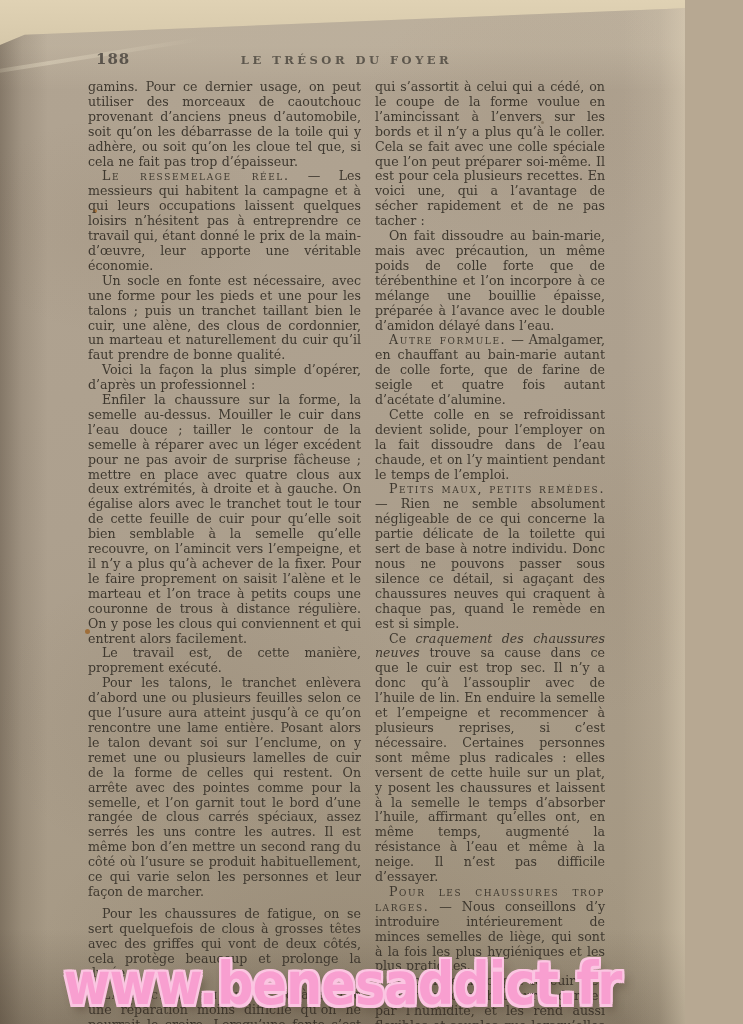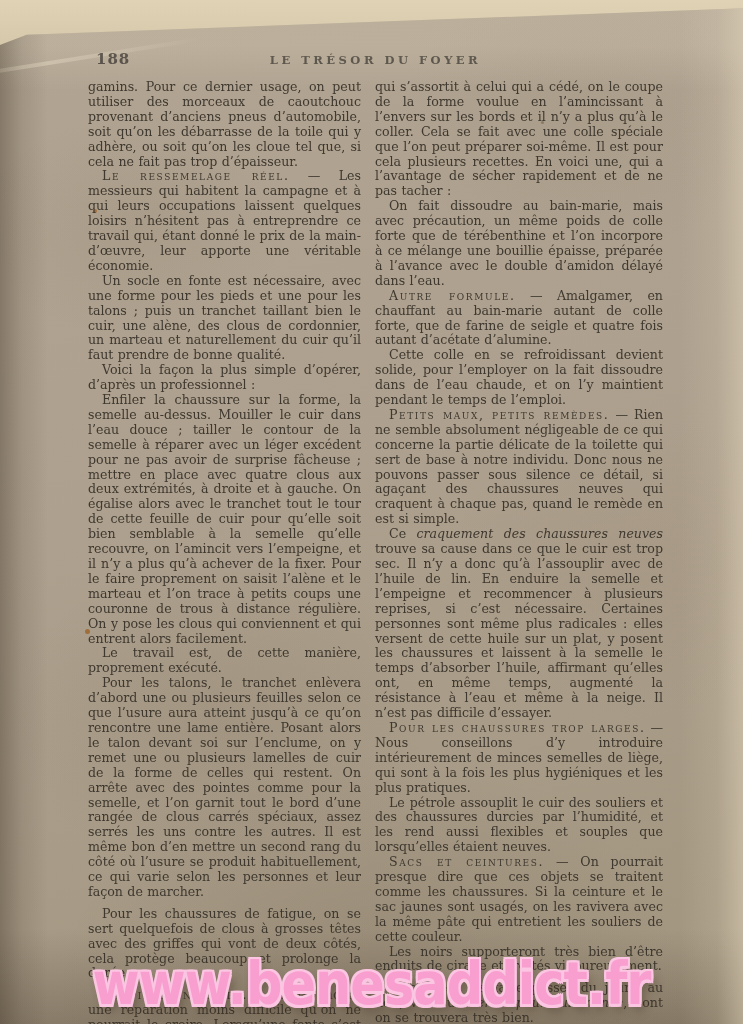--- a/index.html
+++ b/index.html
@@ -1,17 +1,17 @@
 <!DOCTYPE html>
 <html lang="fr"><head>
 <meta charset="utf-8">
 <style>
   html,body{margin:0;padding:0;}
   body{background:#b7a892;font-family:"DejaVu Serif","Liberation Serif",serif;}
-  .canvas{position:relative;width:743px;height:1024px;overflow:hidden;
+  .canvas{position:relative;width:685px;height:1024px;overflow:hidden;
           background:linear-gradient(180deg,#e0d2b4 0,#d6c8aa 45px,#c9bb9e 120px,#c2b498 100%);}
   
   .page{position:absolute;inset:0;
         background:
           radial-gradient(220px 160px at 18% 22%, rgba(120,100,75,.10), transparent 70%),
           radial-gradient(260px 200px at 78% 12%, rgba(125,105,80,.09), transparent 70%),
           radial-gradient(300px 240px at 30% 70%, rgba(90,75,55,.10), transparent 70%),
           radial-gradient(260px 220px at 85% 55%, rgba(140,120,95,.10), transparent 70%),
           radial-gradient(420px 320px at 50% 97%, rgba(80,65,48,.16), transparent 75%),
           linear-gradient(163deg,#b1a492 0%,#ada08e 45%,#a2957f 100%);

